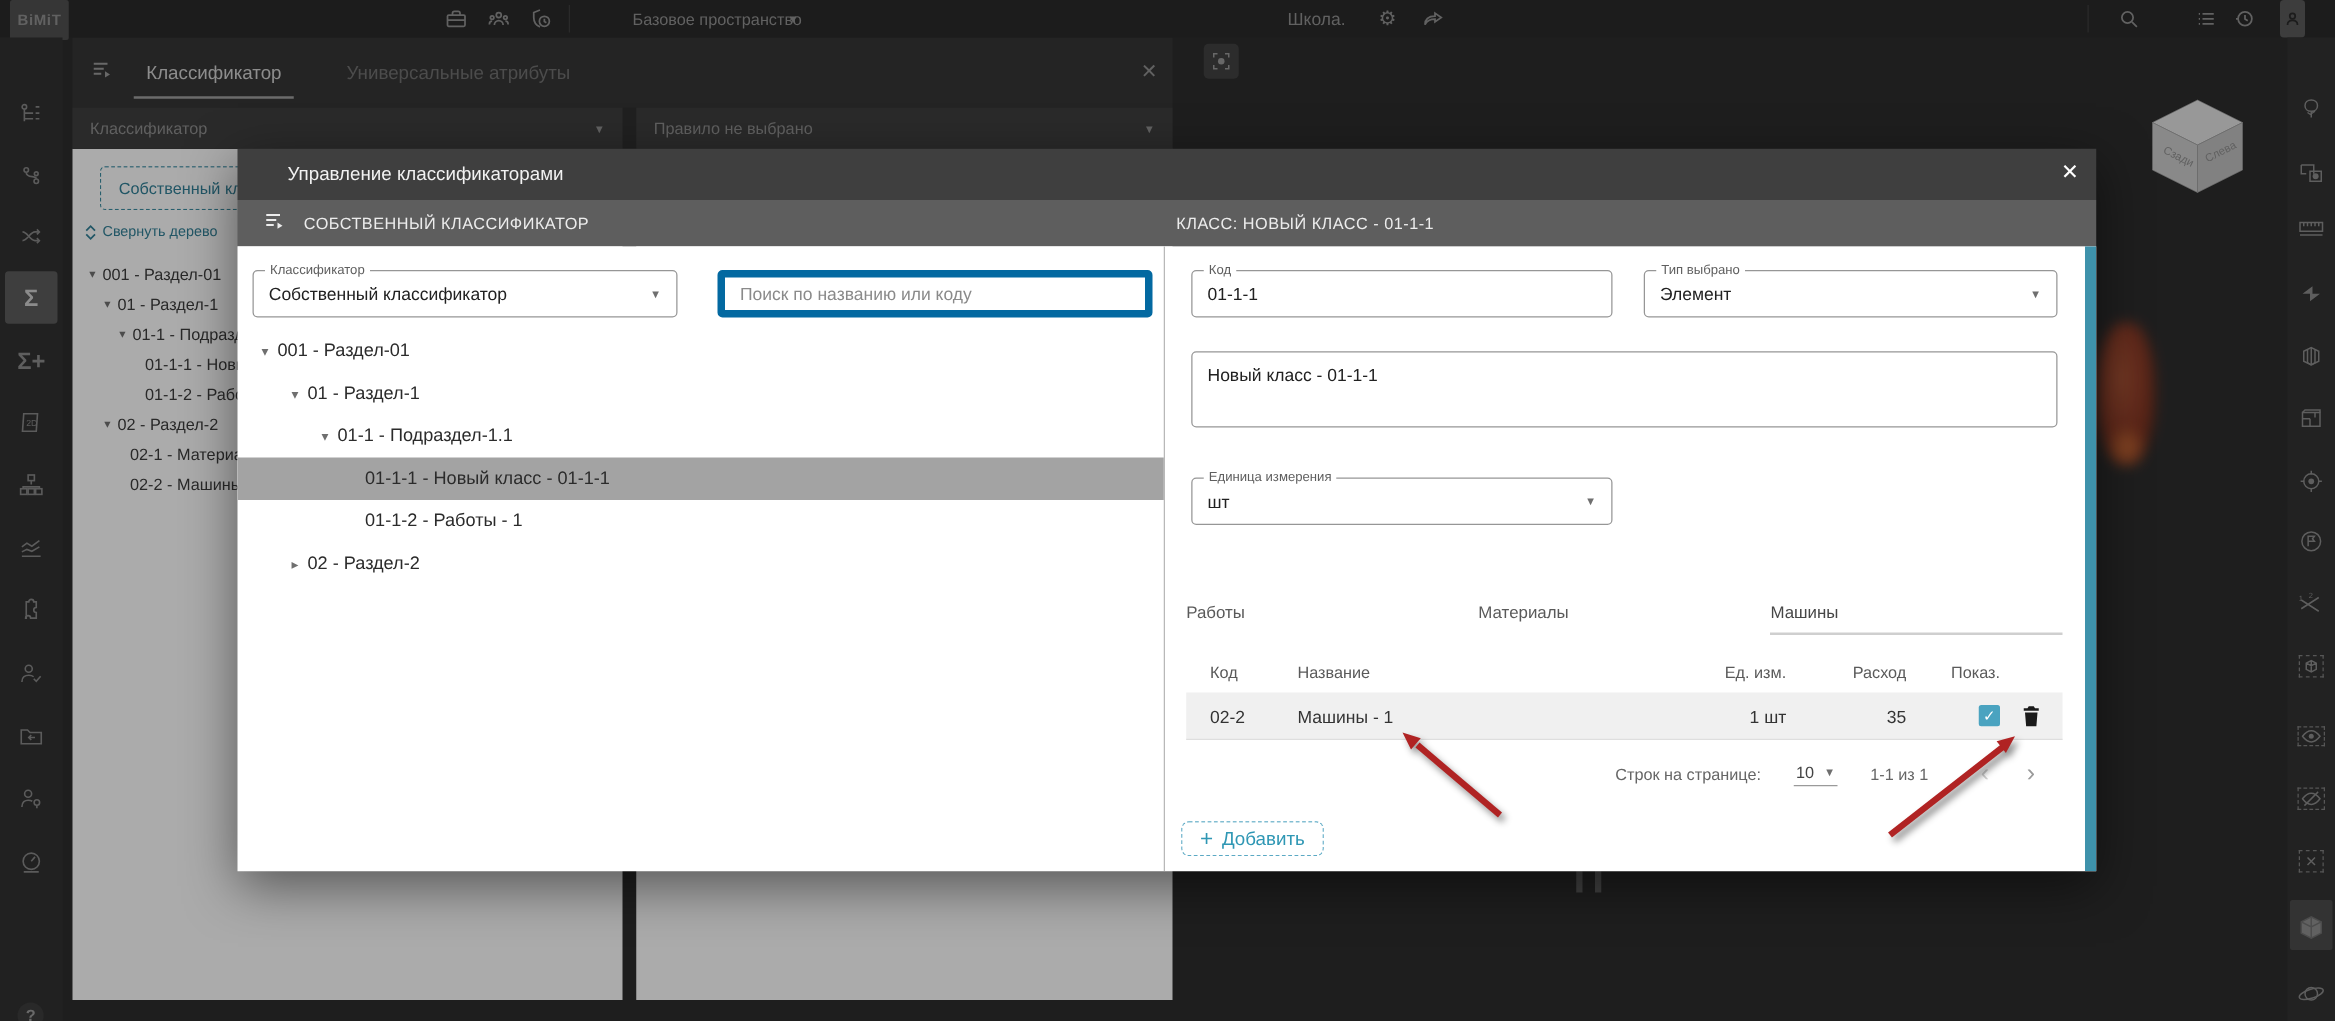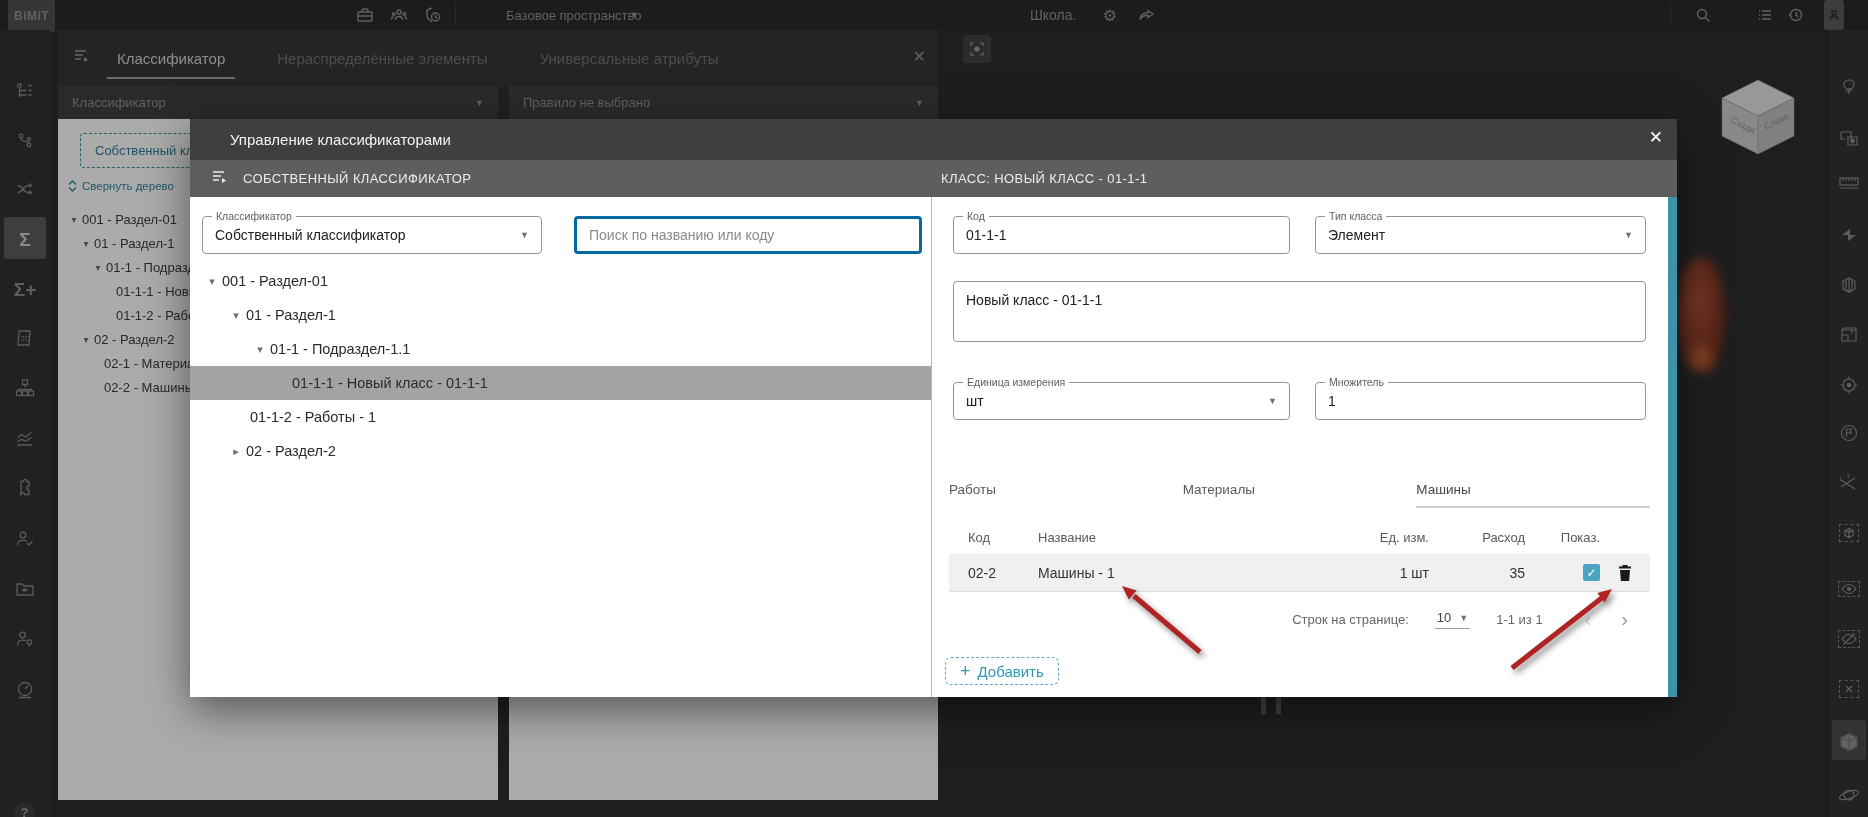--- a/index.html
+++ b/index.html
@@ -96,21 +96,21 @@
   
   .fset{position:relative;border:1px solid #969696;border-radius:4px;background:#fff;}
   .fset-label{position:absolute;top:-7px;left:9px;background:#fff;padding:0 4px;font-size:10.5px;color:#5f5f5f;}
   .fset-value{font-size:14px;color:#212121;display:flex;align-items:center;height:100%;padding:0 12px;
               justify-content:space-between;}
   .sel-caret{font-size:9px;color:#6f6f6f;}
 
   .m-left{position:absolute;left:0;top:0;width:741px;height:500px;}
   .ml-fields{position:absolute;left:12px;top:19px;width:720px;height:38px;display:flex;}
   .classif-select{width:340px;height:38px;}
-  .search-input{margin-left:32px;width:348px;height:38px;border:3px solid #0369a1;border-radius:4px;
+  .search-input{margin-left:32px;width:348px;height:38px;border:6px solid #0369a1;border-radius:4px;
                 padding:0 12px;font-size:14px;color:#4c1d95;font-family:"Liberation Sans",sans-serif;outline:none;}
   .search-input::placeholder{color:#8a8a8a;}
   .mtree{position:absolute;left:0;top:67px;width:741px;}
   .mtree-row{height:34px;display:flex;align-items:center;font-size:14.5px;color:#2b2b2b;}
   .mtree-row.sel{background:#a3a3a3;}
   .mcaret{width:20px;text-align:center;font-size:11px;color:#6f6f6f;flex:none;}
 
   .m-right{position:absolute;left:741px;top:0;width:737px;height:500px;padding:19px 22px 0 22px;}
   .row2{display:flex;}
   .code-field{width:337px;height:38px;}
@@ -303,21 +303,20 @@
 
   <div class="panel-header">
     <div class="tabs-row">
       <span class="menu-ic" style="margin:0 22px 0 16px">
         <svg width="17" height="14" viewBox="0 0 17 14">
             <path d="M1 2h11M1 6h8M1 10h6" style="fill:none;stroke:#9a9a9a;stroke-width:1.6"></path>
             <path d="m10 8 4 2.5L10 13z" style="stroke:none"></path>
           </svg>
       </span>
       <span class="ptab active">Классификатор</span>
-      <span class="ptab">Нераспределённые элементы</span>
       <span class="ptab">Универсальные атрибуты</span>
       <span class="panel-close">✕</span>
     </div>
     <div class="dd-row">
       <div class="dd-cell dd-a">
         <span>Классификатор</span>
         <span class="caret">▼</span>
       </div>
       <div class="dd-cell dd-b">
         <span>Правило не выбрано</span>
@@ -529,56 +528,52 @@
               <span class="mcaret">▾</span>
               <span>01 - Раздел-1</span>
             </div>
           <div class="mtree-row" style="padding-left:60px">
               <span class="mcaret">▾</span>
               <span>01-1 - Подраздел-1.1</span>
             </div>
           <div class="mtree-row sel" style="padding-left:102px">
               <span>01-1-1 - Новый класс - 01-1-1</span>
             </div>
-          <div class="mtree-row" style="padding-left:60px">
+          <div class="mtree-row" style="padding-left:102px">
               <span>01-1-2 - Работы - 1</span>
             </div>
           <div class="mtree-row" style="padding-left:36px">
               <span class="mcaret">▸</span>
               <span>02 - Раздел-2</span>
             </div>
         </div>
       </div>
 
       <div class="m-right">
         <div class="row2">
           <div class="fset code-field">
             <span class="fset-label">Код</span>
             <input class="code-input" type="text" value="01-1-1" style="">
           </div>
           <div class="fset type-field">
-            <span class="fset-label">Тип класса</span>
+            <span class="fset-label">Тип выбрано</span>
             <span class="fset-value">
               <span>Элемент</span>
               <span class="sel-caret">▼</span>
             </span>
           </div>
         </div>
         <div class="desc-box">Новый класс - 01-1-1</div>
         <div class="row2 units-row">
           <div class="fset code-field">
             <span class="fset-label">Единица измерения</span>
             <span class="fset-value">
               <span>шт</span>
               <span class="sel-caret">▼</span>
             </span>
-          </div>
-          <div class="fset type-field">
-            <span class="fset-label">Множитель</span>
-            <input class="code-input" type="text" value="1" style="">
           </div>
         </div>
 
         <div class="res-block">
           <div class="rtabs">
             <span class="rtab">Работы</span>
             <span class="rtab">Материалы</span>
             <span class="rtab active">Машины</span>
           </div>
           <div class="tgrid thead">

